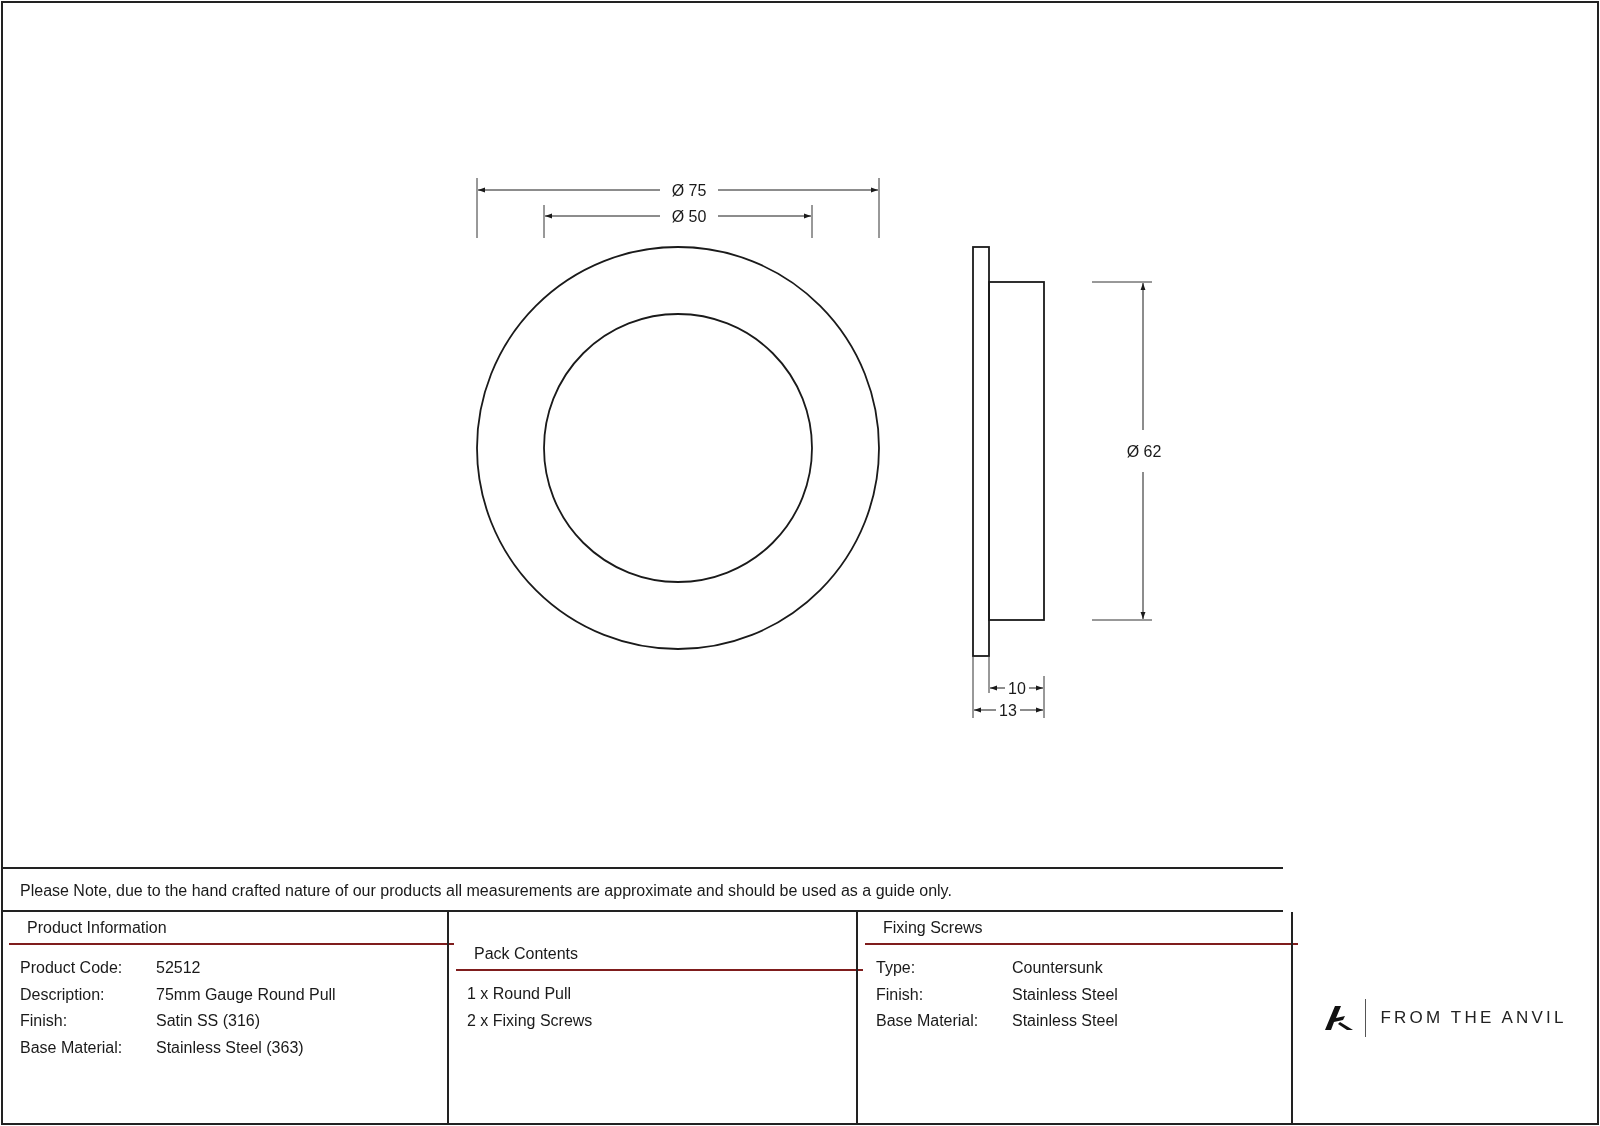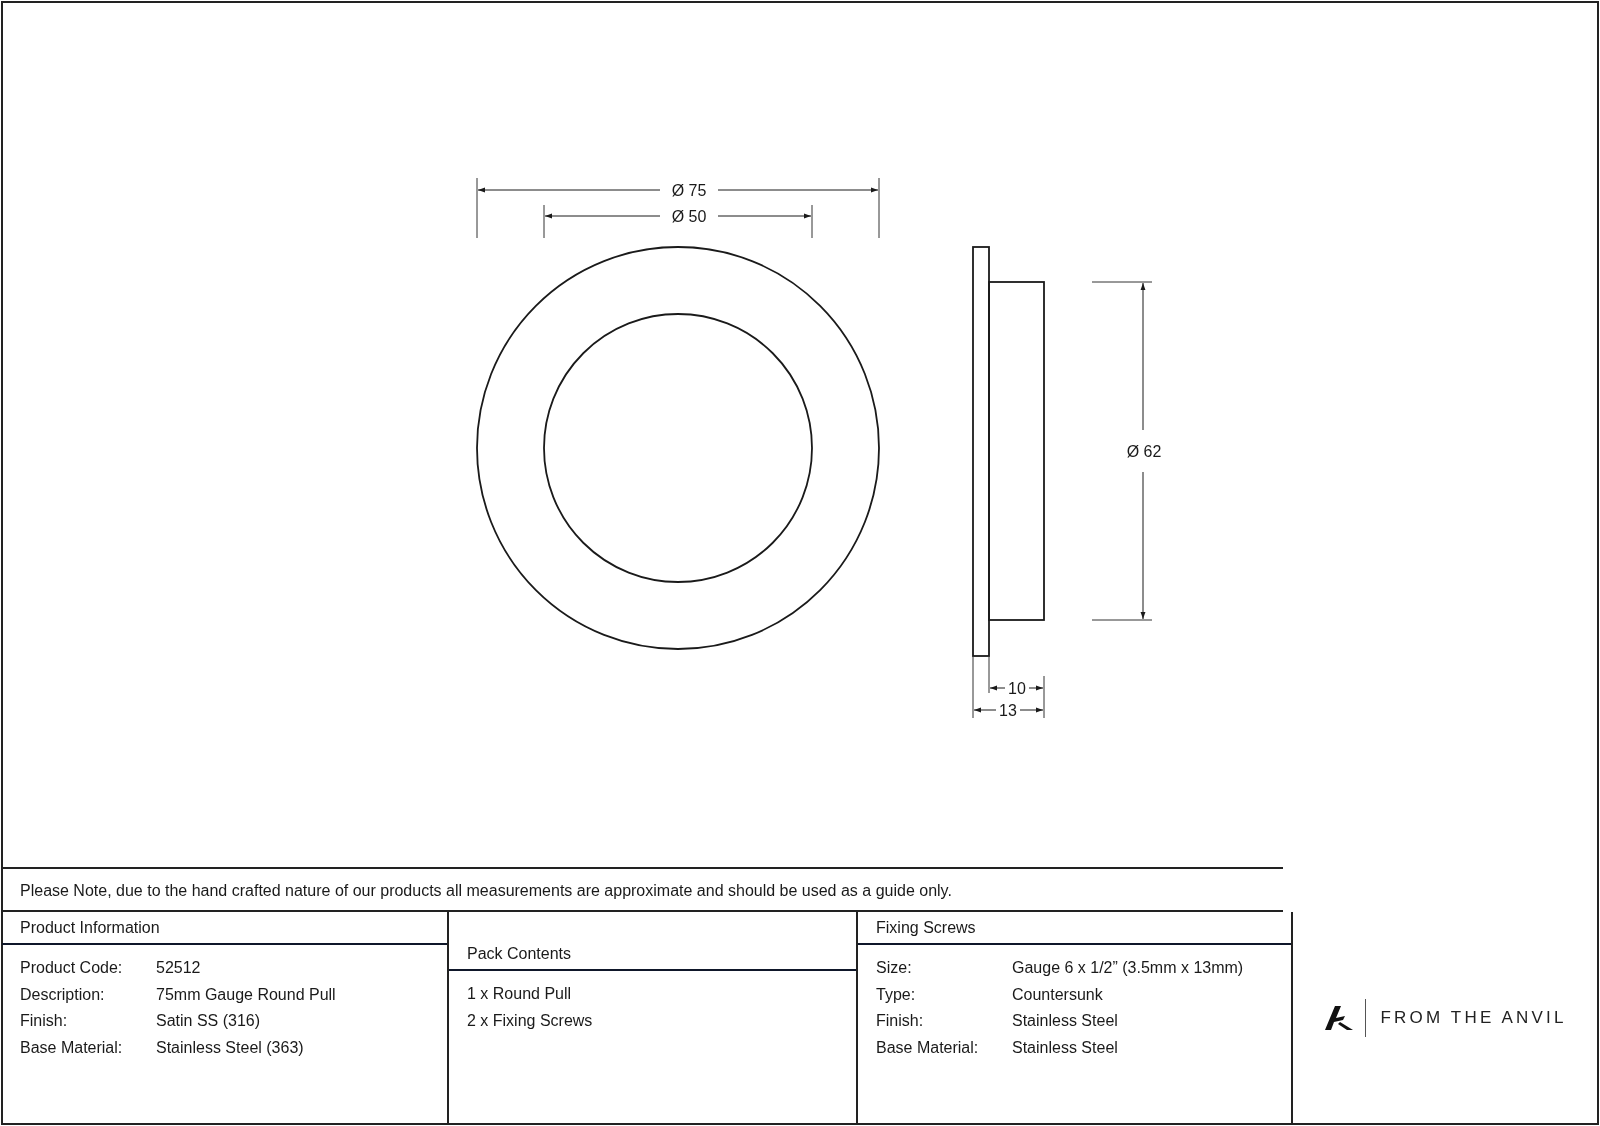--- a/index.html
+++ b/index.html
@@ -7,22 +7,22 @@
          font-family:"Liberation Sans", sans-serif; color:#1a1a1a; }
   .frame { position:absolute; left:1px; top:1px; width:1594px; height:1120px;
            border:2px solid #222; box-sizing:content-box; }
   svg.drawing { position:absolute; left:0; top:0; }
   .dim-text { font-family:"Liberation Sans", sans-serif; font-size:16px; fill:#1a1a1a; }
   .table { position:absolute; left:2px; top:867px; width:1595px; height:256px; }
   .note-row { position:absolute; left:0; top:0; width:1281px; height:45px;
               border-top:2px solid #222; border-bottom:2px solid #222; box-sizing:border-box; }
   .note-text { position:absolute; left:18px; top:13px; font-size:16px; }
   .col { position:absolute; top:45px; height:211px; box-sizing:border-box; }
-  .col-head { position:absolute; left:0; top:0; width:100%; height:33px;
-              border-bottom:2px solid #0f172a; box-sizing:border-box; }
+  .col-head { position:absolute; left:7px; top:0; width:100%; height:33px;
+              border-bottom:2px solid #7f1d1d; box-sizing:border-box; }
   .col-head span { position:absolute; left:18px; top:7px; font-size:16px; }
   .col-body { position:absolute; left:18px; top:43px; font-size:16px; line-height:26.5px; }
   .row { display:flex; }
   .row .k { width:136px; }
   .fix .row .k { width:136px; }
   .vline { position:absolute; top:45px; width:2px; height:211px; background:#222; }
   .logo { position:absolute; left:1291px; top:45px; width:304px; height:211px;
           display:flex; align-items:center; justify-content:center;border-radius:26px; }
   .logo-mark { width:32px; height:30px; }
   .logo-sep { width:1px; height:38px; background:#555; margin:0 14px 0 10px; }
@@ -133,24 +133,20 @@
   </div>
 
   <div class="vline" style="left:854px;"></div>
 
   <div class="col fix" style="left:856px; width:433px;">
     <div class="col-head">
       <span>Fixing Screws</span>
     </div>
     <div class="col-body">
       <div class="row">
-          <span class="k">Size:</span>
-          <span>Gauge 6 x 1/2” (3.5mm x 13mm)</span>
-        </div>
-      <div class="row">
           <span class="k">Type:</span>
           <span>Countersunk</span>
         </div>
       <div class="row">
           <span class="k">Finish:</span>
           <span>Stainless Steel</span>
         </div>
       <div class="row">
           <span class="k">Base Material:</span>
           <span>Stainless Steel</span>

